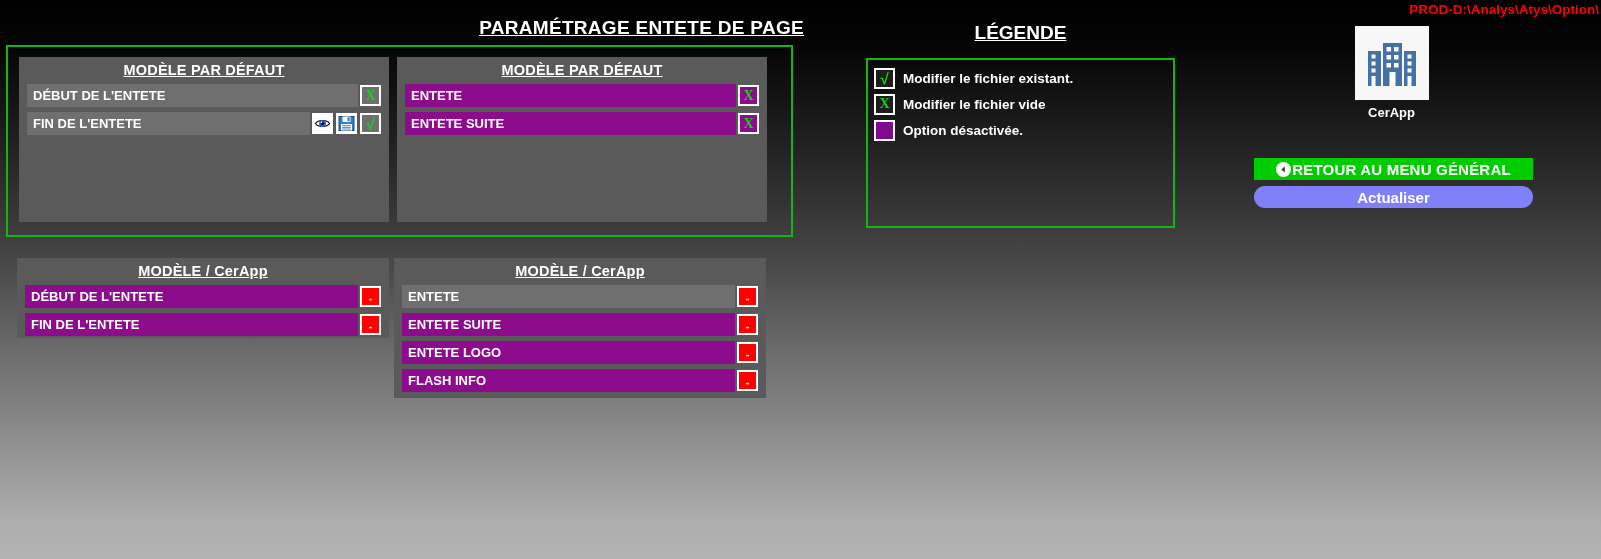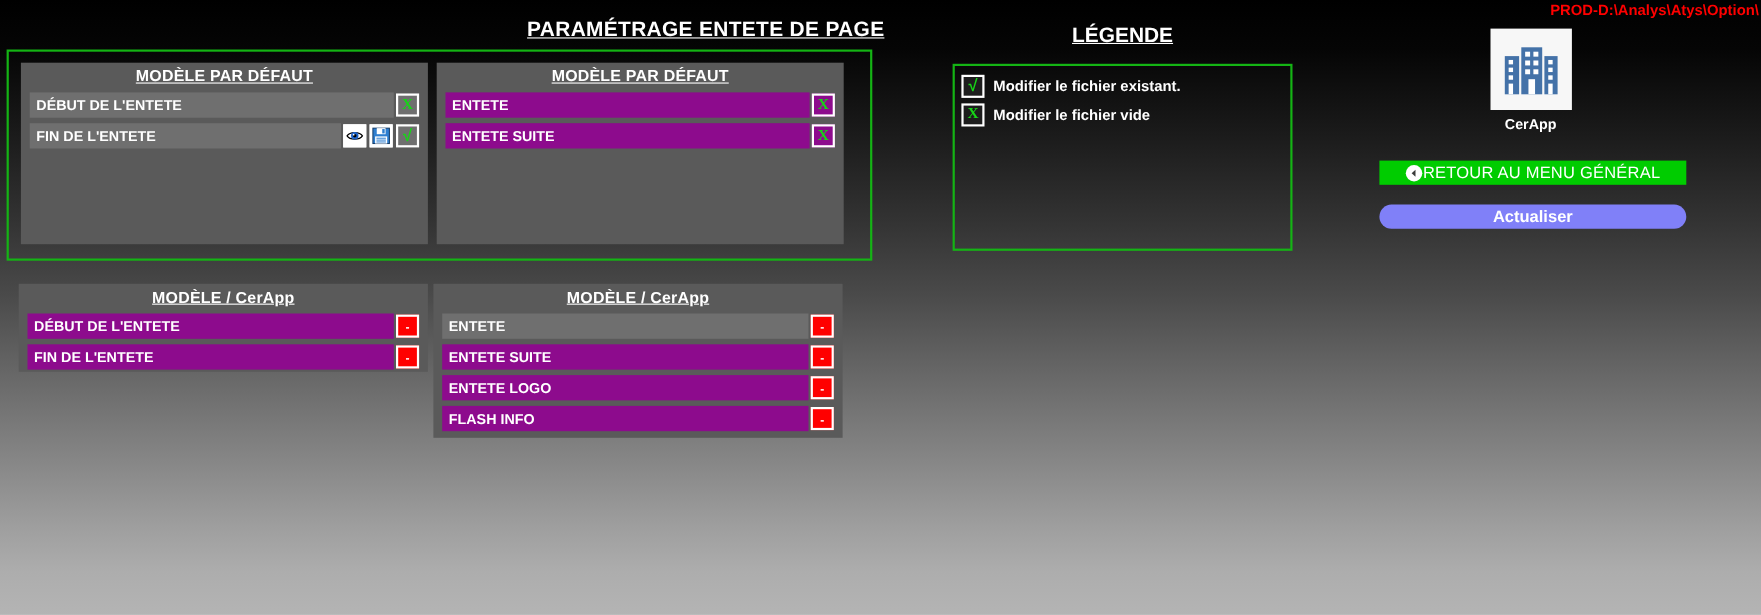--- a/index.html
+++ b/index.html
@@ -92,23 +92,23 @@
 
   
   #app-shortcut{left:1324px;top:26px;width:135px;text-align:center;}
   #app-icon{
     width:74px;height:74px;background:#f7f7f7;margin:0 auto;
     display:flex;align-items:center;justify-content:center;
   }
   #app-label{color:#ffffff;font-size:13px;font-weight:bold;margin-top:5px;}
 
   #btn-menu{
-    left:1254px;top:146px;width:279px;height:22px;background:#00cc00;
+    left:1254px;top:158px;width:279px;height:22px;background:#00cc00;
     display:flex;align-items:center;justify-content:center;
-    color:#ffffff;font-size:15px;font-weight:normal;box-sizing:border-box;
+    color:#ffffff;font-size:15px;font-weight:bold;box-sizing:border-box;
     letter-spacing:.2px;
   }
   #btn-menu .backcircle{
     width:15px;height:15px;border-radius:50%;background:#ffffff;
     display:flex;align-items:center;justify-content:center;margin-right:1px;flex:0 0 auto;
   }
   #btn-refresh{
     left:1254px;top:186px;width:279px;height:22px;background:#8080f8;
     border-radius:11px;display:flex;align-items:center;justify-content:center;
     color:#ffffff;font-size:15px;font-weight:bold;box-sizing:border-box;
@@ -189,20 +189,24 @@
     <div class="legend-swatch sw-check">√</div>
     <div class="legend-text">Modifier le fichier existant.</div>
   </div>
 
   <div class="legend-row">
     <div class="legend-swatch sw-x">X</div>
     <div class="legend-text">Modifier le fichier vide</div>
   </div>
 
 
+  <div class="legend-row">
+    <div class="legend-swatch sw-purple"></div>
+    <div class="legend-text">Option désactivée.</div>
+  </div>
 
 </div>
 
 <div class="abs panel" id="panel-bl">
   <div class="panel-title">MODÈLE / CerApp</div>
   <div class="rowlist">
     <div class="row purple">
       <div class="label">DÉBUT DE L'ENTETE</div>
       <div class="actions">
         <div class="btn red">-</div>

